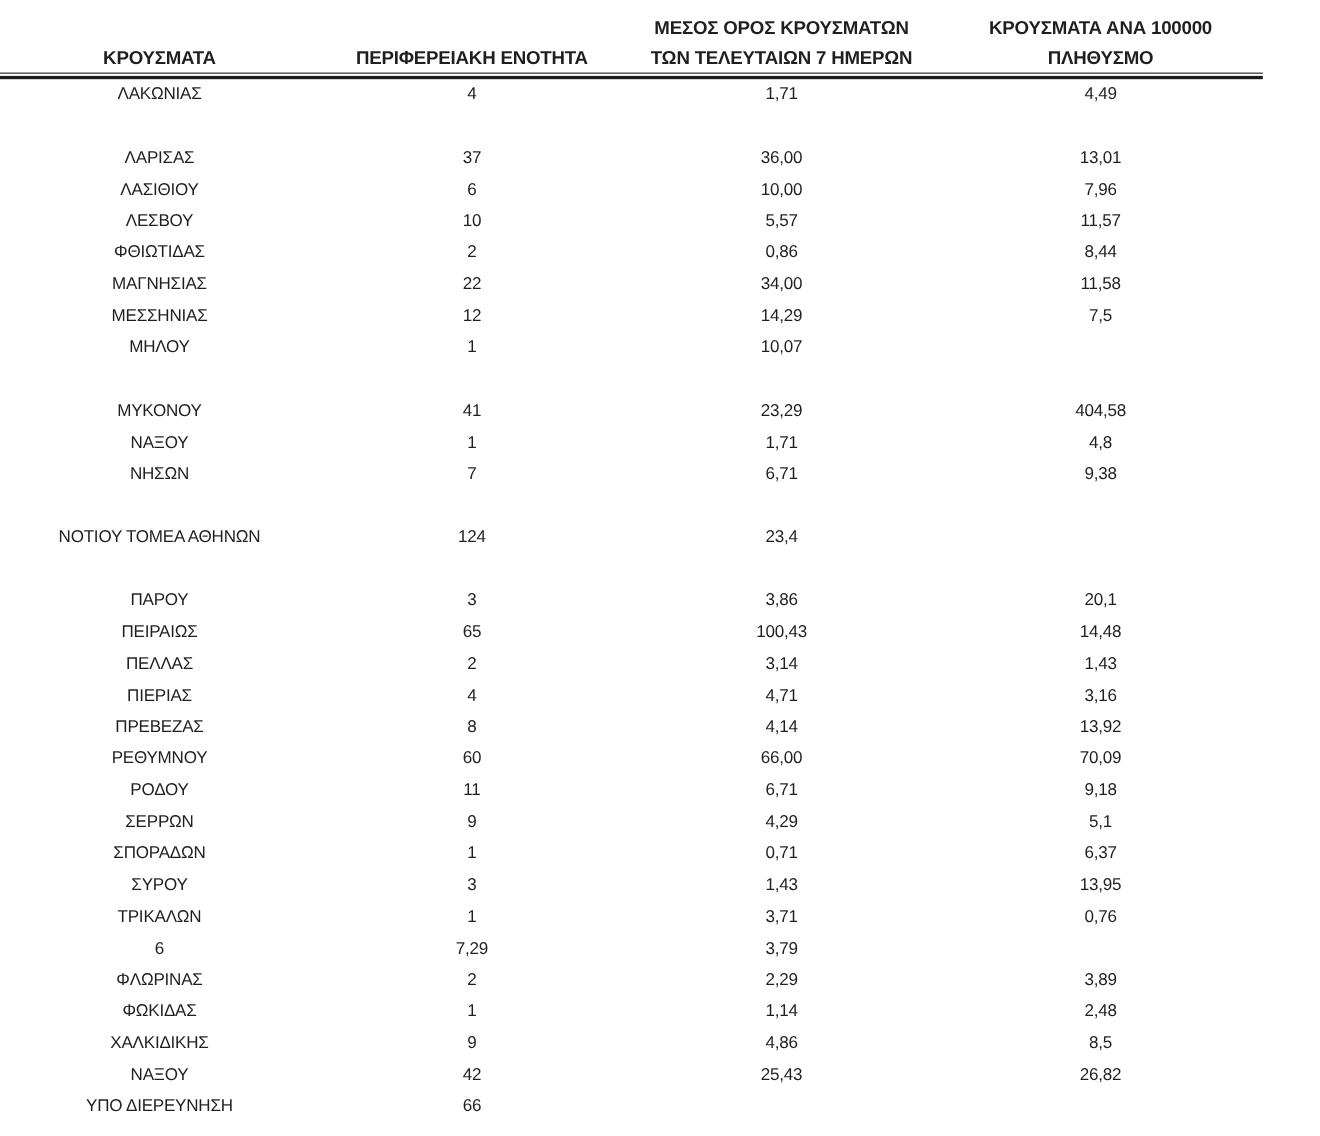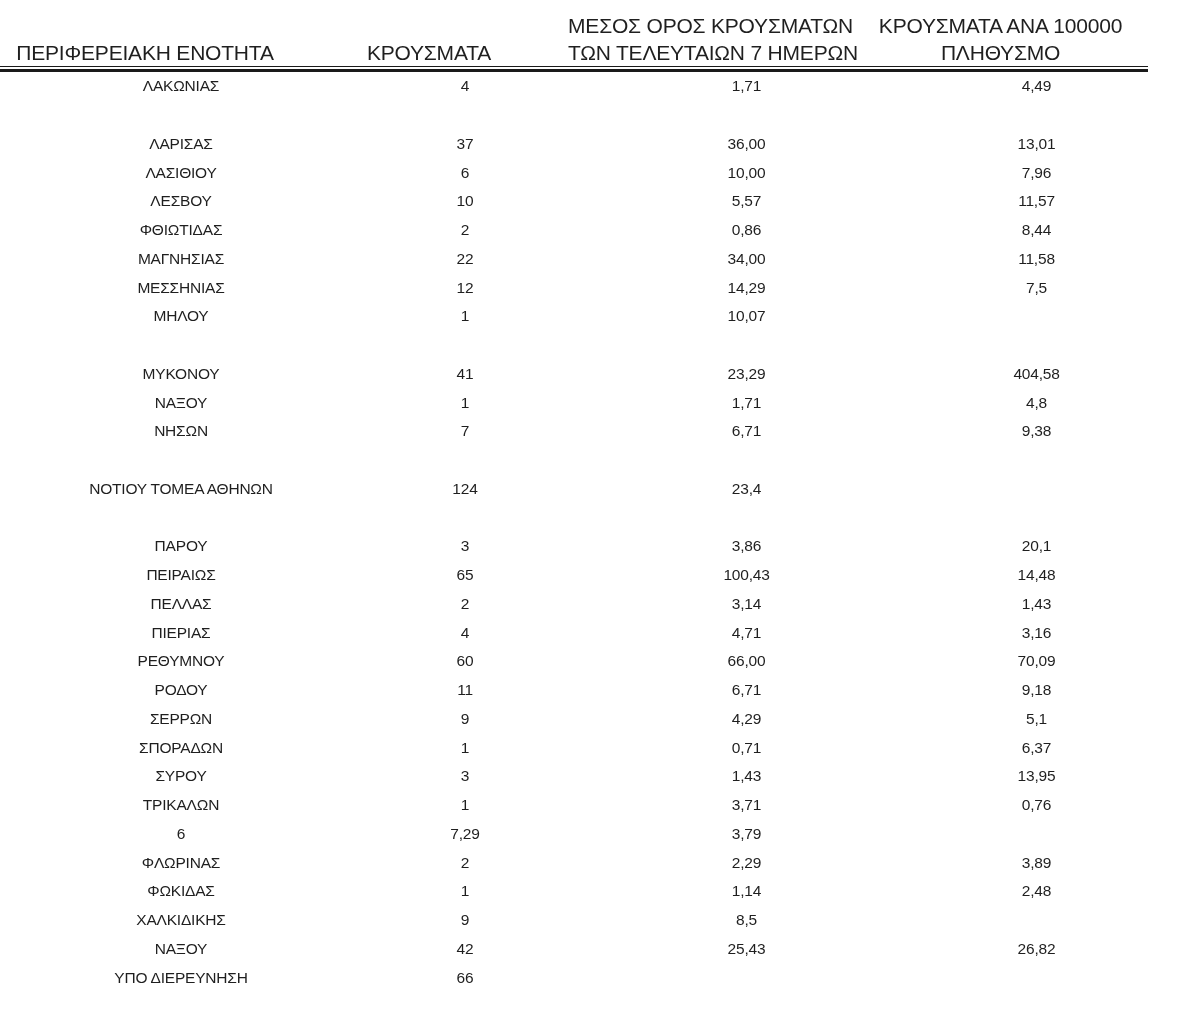--- a/index.html
+++ b/index.html
@@ -22,56 +22,56 @@
     width: 1148px;
   }
   .thead {
     display: grid;
     grid-template-columns: 290px 278px 285px 295px;
     align-items: end;
     padding-top: 12px;
   }
   .th {
     text-align: center;
-    font-size: 21px;
+    font-size: 17px;
     line-height: 27px;
     letter-spacing: -0.2px;
     white-space: nowrap;
+    font-weight: bold;
   }
   .rule {
     height: 2px;
     border-top: 1.5px solid;
     border-bottom: 3px solid;
   }
   .tr {
     display: grid;
     grid-template-columns: 290px 278px 285px 295px;
     height: 28.75px;
     align-items: center;
-    margin-left: 36px;
   }
   .td {
     text-align: center;
     font-size: 15.5px;
     letter-spacing: -0.2px;
     white-space: nowrap;
   }
 </style>
 </head>
 <body>
 
 <div class="page" style="color: rgb(31, 31, 31); background: rgb(255, 255, 255);">
   <div class="table">
 
     <div class="thead">
       <div class="th">
+        <span>ΚΡΟΥΣΜΑΤΑ</span>
+      </div>
+      <div class="th">
         <span>ΠΕΡΙΦΕΡΕΙΑΚΗ ΕΝΟΤΗΤΑ</span>
-      </div>
-      <div class="th">
-        <span>ΚΡΟΥΣΜΑΤΑ</span>
       </div>
       <div class="th">
         <span>ΜΕΣΟΣ ΟΡΟΣ ΚΡΟΥΣΜΑΤΩΝ</span><br>
         <span>ΤΩΝ ΤΕΛΕΥΤΑΙΩΝ 7 ΗΜΕΡΩΝ</span>
       </div>
       <div class="th">
         <span>ΚΡΟΥΣΜΑΤΑ ΑΝΑ 100000</span><br>
         <span>ΠΛΗΘΥΣΜΟ</span>
       </div>
     </div>
@@ -191,20 +191,26 @@
           <div class="td">3,14</div>
           <div class="td">1,43</div>
         </div>
         <div class="tr">
           <div class="td">ΠΙΕΡΙΑΣ</div>
           <div class="td">4</div>
           <div class="td">4,71</div>
           <div class="td">3,16</div>
         </div>
         <div class="tr">
+          <div class="td">ΠΡΕΒΕΖΑΣ</div>
+          <div class="td">8</div>
+          <div class="td">4,14</div>
+          <div class="td">13,92</div>
+        </div>
+        <div class="tr">
           <div class="td">ΡΕΘΥΜΝΟΥ</div>
           <div class="td">60</div>
           <div class="td">66,00</div>
           <div class="td">70,09</div>
         </div>
         <div class="tr">
           <div class="td">ΡΟΔΟΥ</div>
           <div class="td">11</div>
           <div class="td">6,71</div>
           <div class="td">9,18</div>
@@ -246,20 +252,21 @@
         </div>
         <div class="tr">
           <div class="td">ΦΩΚΙΔΑΣ</div>
           <div class="td">1</div>
           <div class="td">1,14</div>
           <div class="td">2,48</div>
         </div>
         <div class="tr">
           <div class="td">ΧΑΛΚΙΔΙΚΗΣ</div>
           <div class="td">9</div>
+          <div class="td">4,86</div>
           <div class="td">8,5</div>
         </div>
         <div class="tr">
           <div class="td">ΝΑΞΟΥ</div>
           <div class="td">42</div>
           <div class="td">25,43</div>
           <div class="td">26,82</div>
         </div>
         <div class="tr">
           <div class="td">ΥΠΟ ΔΙΕΡΕΥΝΗΣΗ</div>

